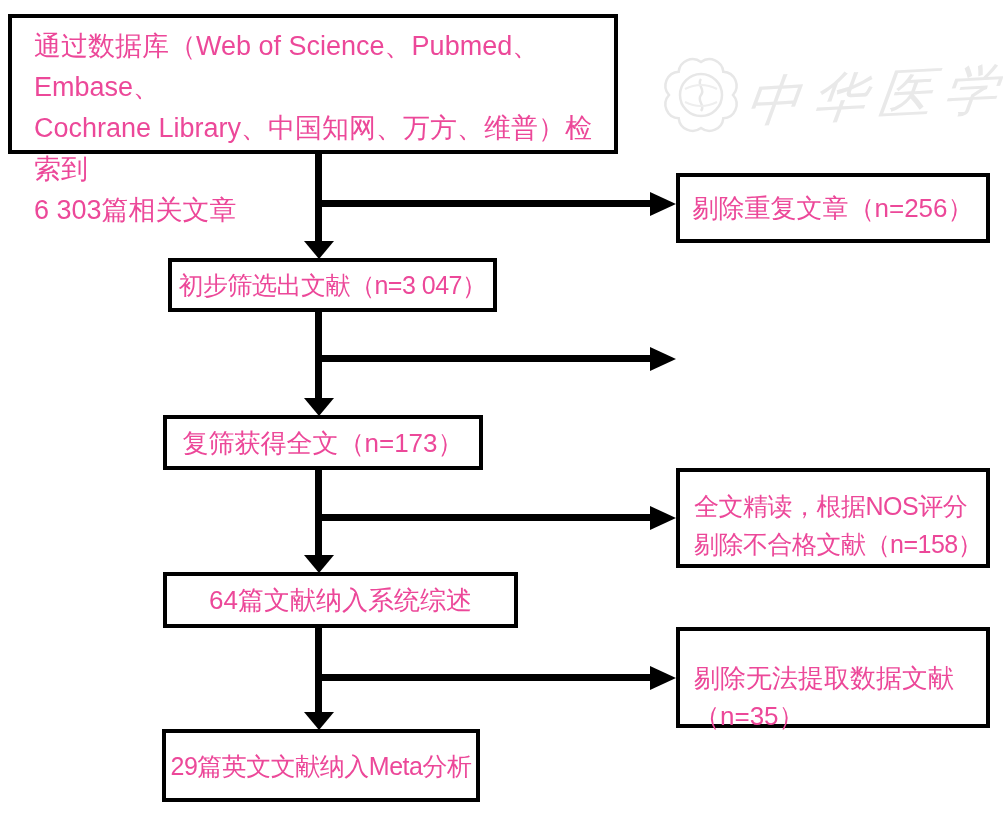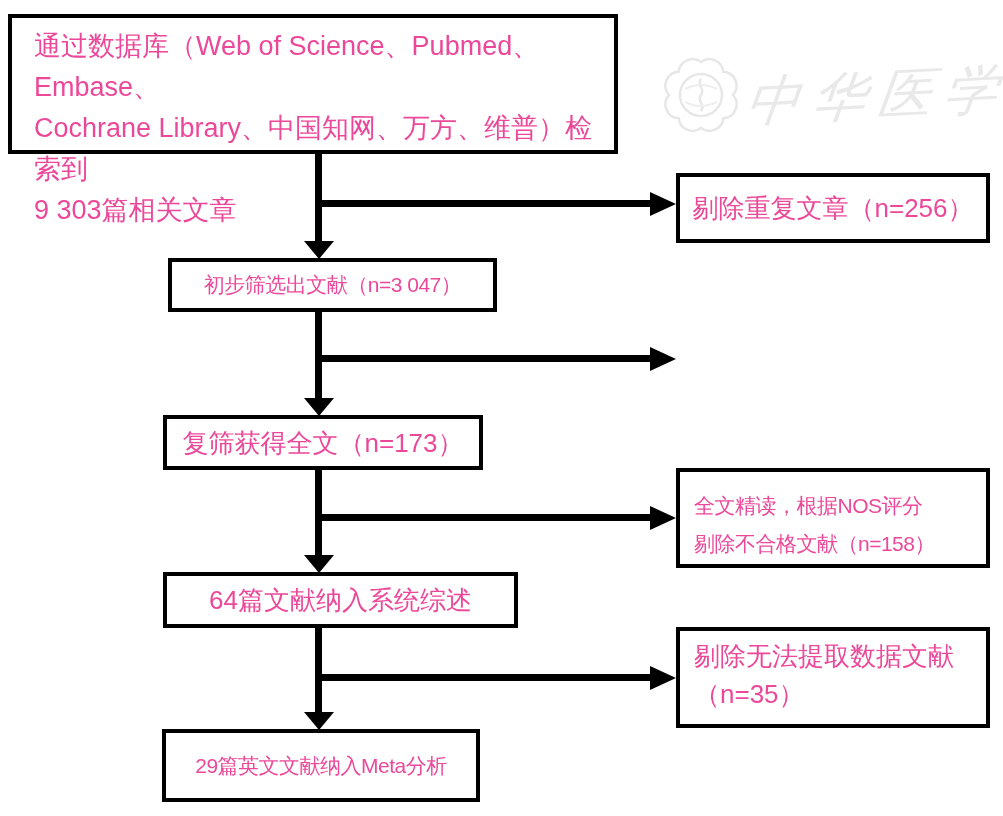--- a/index.html
+++ b/index.html
@@ -21,21 +21,21 @@
     line-height: 38px;
     color: #ec4899;
     z-index: 2;
   }
   .box.center {
     display: flex;
     align-items: center;
     justify-content: center;
     white-space: nowrap;
   }
-  .tight { font-size: 21px; letter-spacing: -0.5px; }
+  .tight { font-size: 25px; letter-spacing: -0.5px; }
   .vline { position: absolute; width: 7px; background: #000; left: 315px; z-index: 1; }
   .hline { position: absolute; height: 7px; background: #000; left: 318px; width: 332px; z-index: 1; }
   .arrow-down {
     position: absolute; left: 304px; width: 0; height: 0;
     border-left: 15px solid transparent;
     border-right: 15px solid transparent;
     border-top: 18px solid #000;
     z-index: 1;
   }
   .arrow-right {
@@ -50,21 +50,21 @@
             padding: 8px 0 0 22px; font-size: 27px; line-height: 41px; }
   
   #box-l2 { left: 168px; top: 258px; width: 329px; height: 54px; }
   #box-l3 { left: 163px; top: 415px; width: 320px; height: 55px; }
   #box-l4 { left: 163px; top: 572px; width: 355px; height: 56px; }
   #box-l5 { left: 162px; top: 729px; width: 318px; height: 73px; }
   
   #box-r1 { left: 676px; top: 173px; width: 314px; height: 70px; }
   #box-r2 { left: 676px; top: 297px; width: 314px; height: 131px; padding: 6px 0 0 14px; line-height: 39px; }
   #box-r3 { left: 676px; top: 468px; width: 314px; height: 100px; padding: 15px 0 0 14px; }
-  #box-r4 { left: 676px; top: 627px; width: 314px; height: 101px; padding: 6px 0 0 14px; }
+  #box-r4 { left: 676px; top: 627px; width: 314px; height: 101px; padding: 28px 0 0 14px; }
   
   #watermark { position: absolute; left: 650px; top: 50px; width: 340px; height: 100px; z-index: 0; }
   #seal { position: absolute; left: 8px; top: 5px; }
   #wm-text {
     position: absolute; left: 96px; top: 8px;
     font-family: "DejaVu Serif", "Liberation Serif", serif;
     font-style: italic;
     font-size: 54px;
     color: #e9e9e9;
     letter-spacing: 12px;
@@ -86,21 +86,21 @@
       <path d="M43,24 C38,30 48,34 43,40 C38,46 48,50 43,56" stroke="#e7e7e7" stroke-width="2.5" fill="none"></path>
       <path d="M27,34 Q43,26 59,34" stroke="#eeeeee" stroke-width="2" fill="none"></path>
       <path d="M27,47 Q43,55 59,47" stroke="#eeeeee" stroke-width="2" fill="none"></path>
     </svg>
     <div id="wm-text">中华医学会</div>
   </div>
 
   <div class="box" id="box-l1">
     <div>通过数据库（Web of Science、Pubmed、Embase、</div>
     <div>Cochrane Library、中国知网、万方、维普）检索到</div>
-    <div>9 303篇相关文章</div>
+    <div>6 303篇相关文章</div>
   </div>
 
   <div class="box center tight" id="box-l2">
     <span>初步筛选出文献（n=3 047）</span>
   </div>
 
   <div class="box center" id="box-l3">
     <span>复筛获得全文（n=173）</span>
   </div>
 

